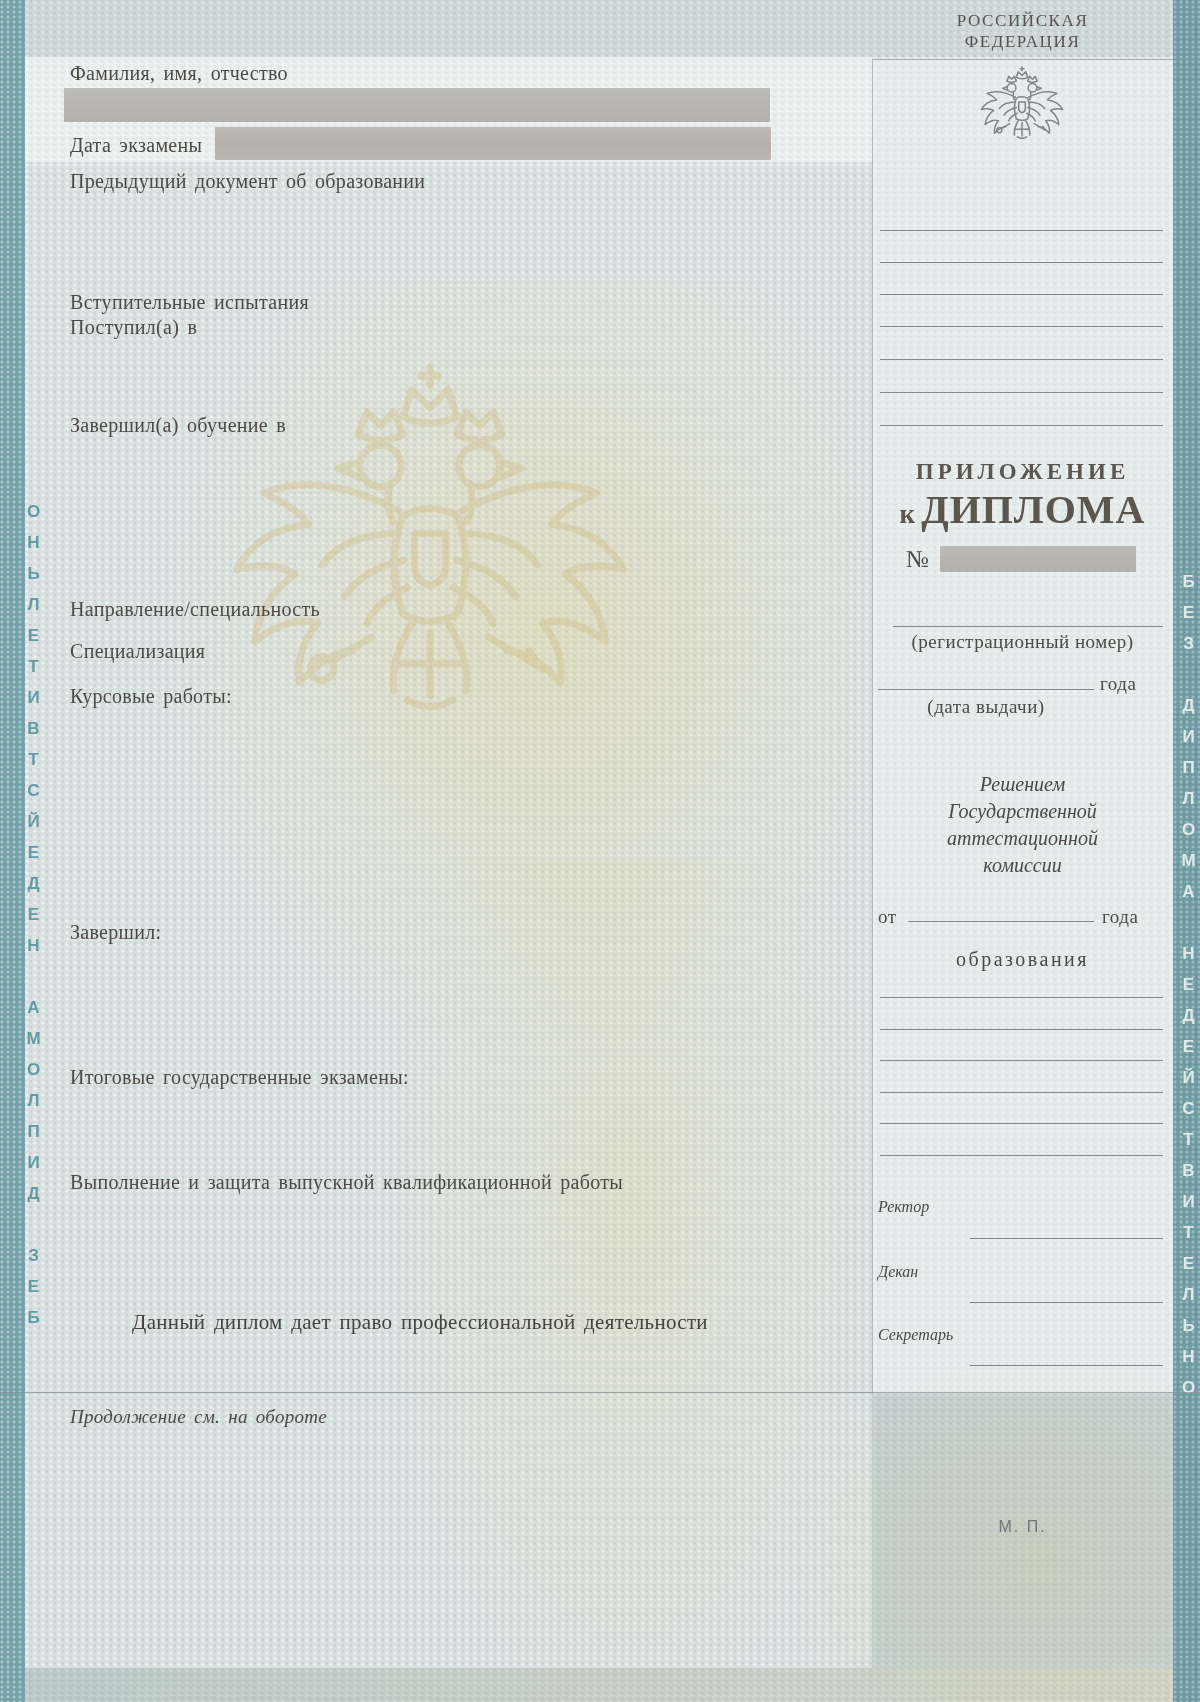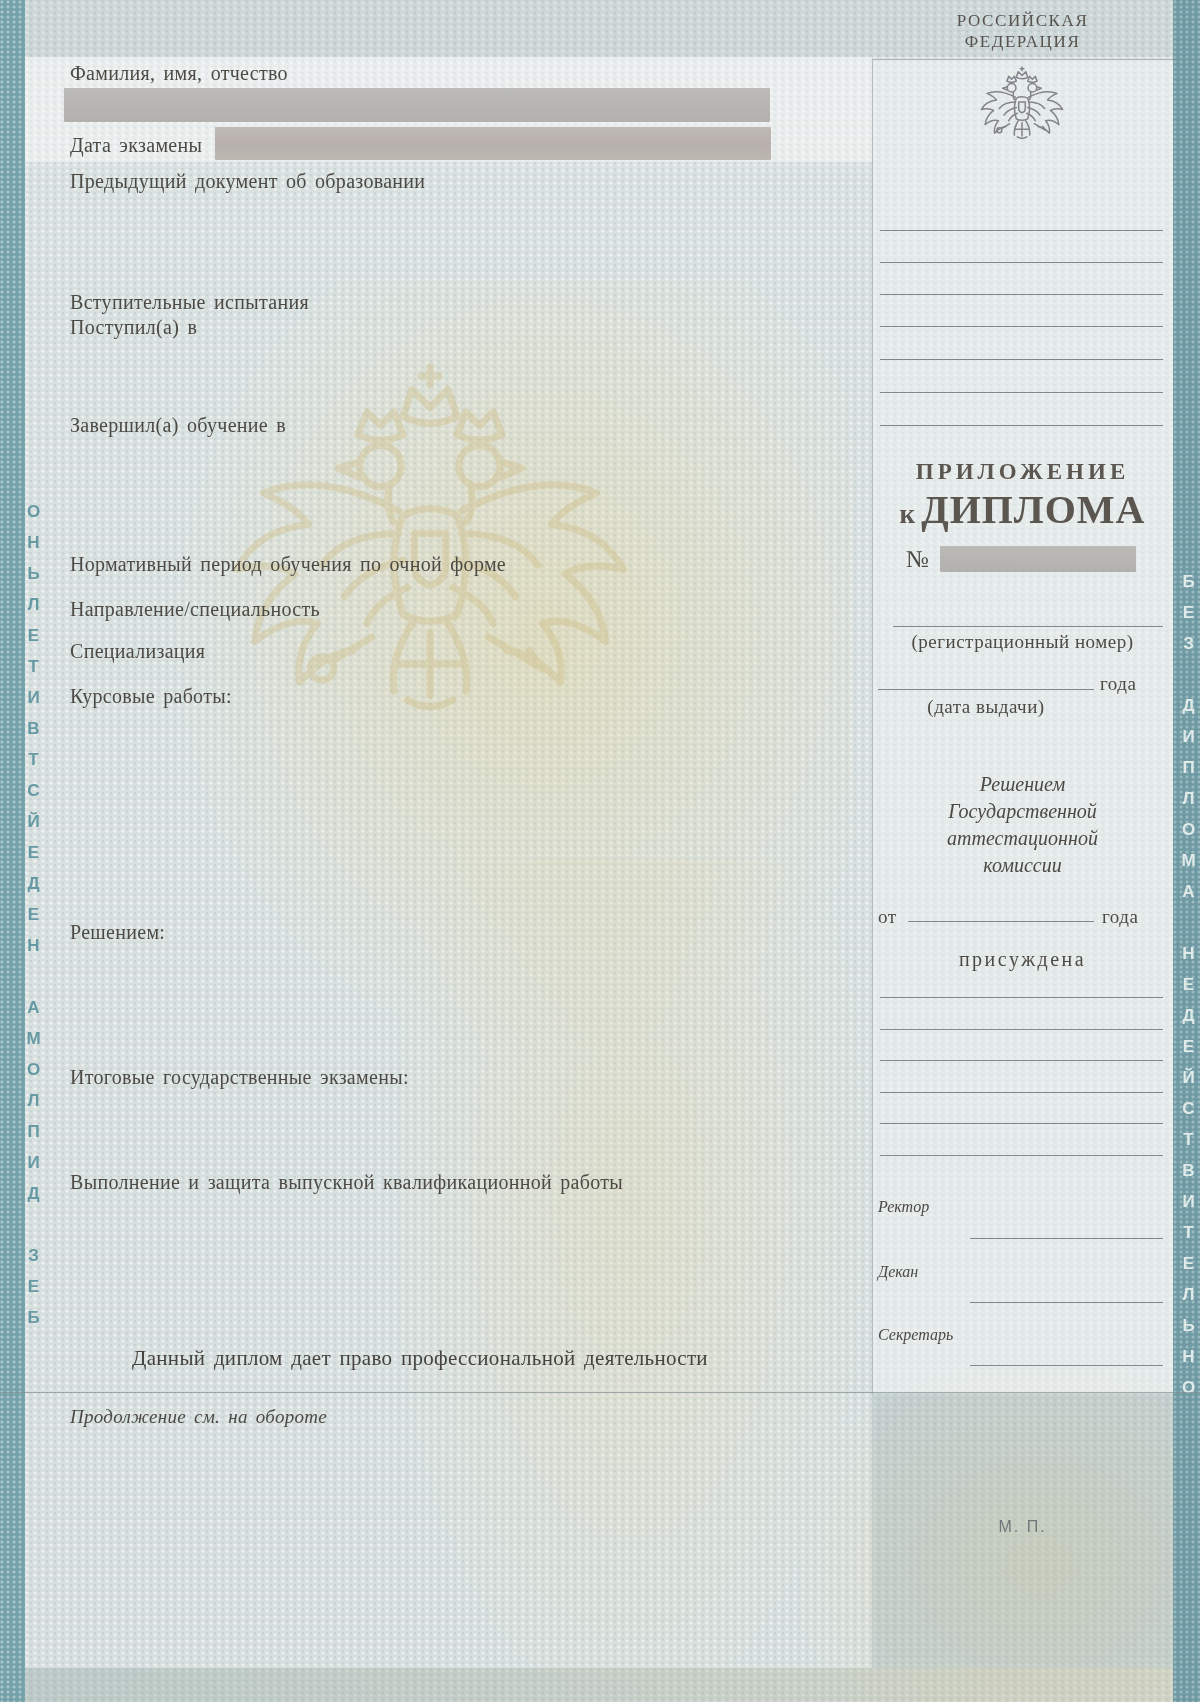--- a/index.html
+++ b/index.html
@@ -55,21 +55,21 @@
   .divider{left:0;top:1392px;width:1200px;height:1px;background:rgba(125,140,142,.65);}
   .country{width:301px;text-align:center;font-weight:normal;font-size:17px;letter-spacing:1.6px;color:#56534e;line-height:21px;}
   .suptitle1{width:301px;text-align:center;font-size:23px;letter-spacing:4px;color:#5b5650;font-weight:bold;}
   .suptitle2{width:301px;text-align:center;color:#5b5650;font-weight:bold;}
   .suptitle2 .small-k{font-size:27px;letter-spacing:2px;}
   .suptitle2 .big{font-size:40px;letter-spacing:1px;}
   .caption{font-size:19px;letter-spacing:.5px;color:#4c4a44;}
   .decision{width:301px;text-align:center;font-style:italic;font-size:20px;line-height:27px;color:#4b4944;}
   .sig{font-style:italic;font-size:16px;color:#4b4944;}
   .seal{width:301px;text-align:center;font-family:"Liberation Sans",sans-serif;font-size:16px;letter-spacing:2px;color:#70767a;}
-  .rights{width:760px;text-align:center;font-size:21px;color:#45433e;letter-spacing:.3px;word-spacing:3px;margin-top:36px;}
+  .rights{width:760px;text-align:center;font-size:21px;color:#45433e;letter-spacing:.3px;word-spacing:3px;}
   .emblem{color:#84848c;}
   .watermark{color:#cdb97c;opacity:.34;}
 </style>
 </head>
 <body>
 
 <svg width="0" height="0" style="position:absolute">
   <defs>
     <g id="eagle-shape" fill="none" stroke="currentColor" stroke-width="1.6" stroke-linejoin="round" stroke-linecap="round">
       <path d="M50 1 v4 M48 3 h4"></path>
@@ -119,25 +119,24 @@
 
   <div class="abs lbl" style="left:70px;top:62px">Фамилия, имя, отчество</div>
   <div class="abs redact" style="left:64px;top:88px;width:706px;height:34px"></div>
   <div class="abs lbl" style="left:70px;top:134px">Дата экзамены</div>
   <div class="abs redact pink" style="left:215px;top:127px;width:556px;height:33px"></div>
 
   <div class="abs lbl" style="left:70px;top:170px">Предыдущий документ об образовании</div>
   <div class="abs lbl" style="left:70px;top:291px">Вступительные испытания</div>
   <div class="abs lbl" style="left:70px;top:316px">Поступил(а) в</div>
   <div class="abs lbl" style="left:70px;top:414px">Завершил(а) обучение в</div>
-  <div class="abs lbl" style="left:70px;top:553px">Нормативный период обучения по очной форме</div>
   <div class="abs lbl" style="left:70px;top:598px">Направление/специальность</div>
   <div class="abs lbl" style="left:70px;top:640px">Специализация</div>
   <div class="abs lbl" style="left:70px;top:685px">Курсовые работы:</div>
-  <div class="abs lbl" style="left:70px;top:921px">Решением:</div>
+  <div class="abs lbl" style="left:70px;top:921px">Завершил:</div>
   <div class="abs lbl" style="left:70px;top:1066px">Итоговые государственные экзамены:</div>
   <div class="abs lbl" style="left:70px;top:1171px">Выполнение и защита выпускной квалификационной работы</div>
 
   <div class="abs rights" style="left:40px;top:1310px">Данный диплом дает право профессиональной деятельности</div>
 
   <div class="abs divider"></div>
   <div class="abs lbl ital" style="left:70px;top:1406px;font-size:19px">Продолжение см. на обороте</div>
 
   <div class="abs country" style="left:872px;top:10px">РОССИЙСКАЯ</div>
   <div class="abs country" style="left:872px;top:31px">ФЕДЕРАЦИЯ</div>
@@ -174,21 +173,21 @@
     <div>Решением</div>
     <div>Государственной</div>
     <div>аттестационной</div>
     <div>комиссии</div>
   </div>
 
   <div class="abs caption" style="left:878px;top:906px">от</div>
   <div class="abs bline" style="left:908px;top:921px;width:186px"></div>
   <div class="abs caption" style="left:1102px;top:906px">года</div>
 
-  <div class="abs caption ctr" style="left:872px;top:948px;width:301px;font-size:20px;letter-spacing:2.5px">присуждена</div>
+  <div class="abs caption ctr" style="left:872px;top:948px;width:301px;font-size:20px;letter-spacing:2.5px">образования</div>
 
   <div class="abs bline" style="left:880px;top:997px;width:283px"></div>
   <div class="abs bline" style="left:880px;top:1029px;width:283px"></div>
   <div class="abs bline" style="left:880px;top:1060px;width:283px"></div>
   <div class="abs bline" style="left:880px;top:1092px;width:283px"></div>
   <div class="abs bline" style="left:880px;top:1123px;width:283px"></div>
   <div class="abs bline" style="left:880px;top:1155px;width:283px"></div>
 
   <div class="abs sig" style="left:878px;top:1198px">Ректор</div>
   <div class="abs bline" style="left:970px;top:1238px;width:193px"></div>

